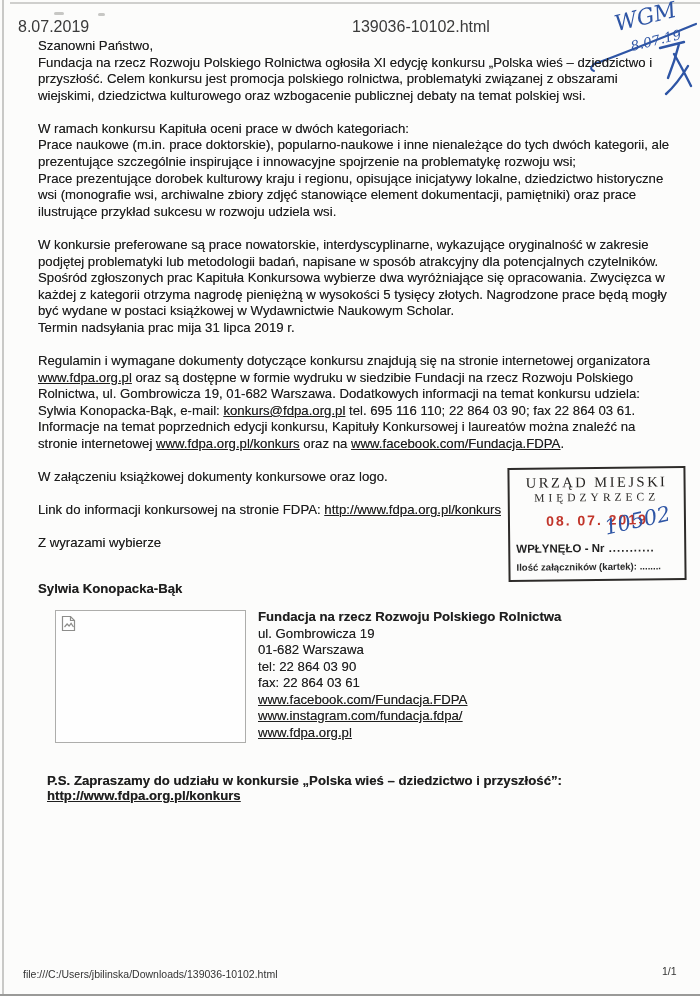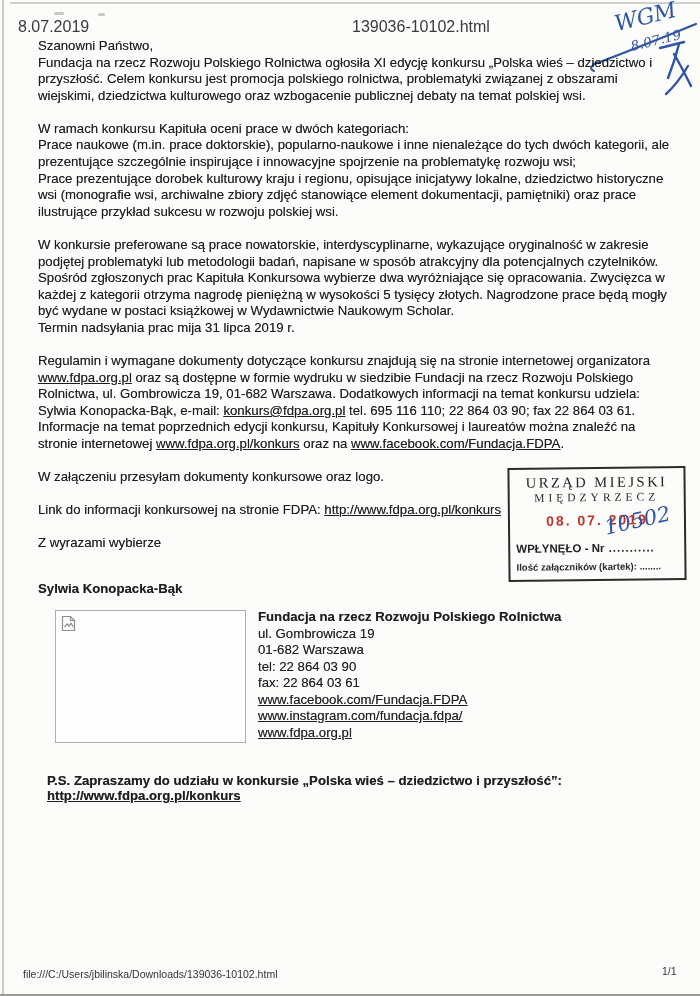--- a/index.html
+++ b/index.html
@@ -91,34 +91,34 @@
   <div class="adt">8.07.19</div>
 </div>
 
 <div class="letter">
   <div>Szanowni Państwo,</div>
   <div class="par">Fundacja na rzecz Rozwoju Polskiego Rolnictwa ogłosiła XI edycję konkursu „Polska wieś – dziedzictwo i przyszłość. Celem konkursu jest promocja polskiego rolnictwa, problematyki związanej z obszarami wiejskimi, dziedzictwa kulturowego oraz wzbogacenie publicznej debaty na temat polskiej wsi.</div>
 
   <div class="par">
     <div>W ramach konkursu Kapituła oceni prace w dwóch kategoriach:</div>
     <div>Prace naukowe (m.in. prace doktorskie), popularno-naukowe i inne nienależące do tych dwóch kategorii, ale prezentujące szczególnie inspirujące i innowacyjne spojrzenie na problematykę rozwoju wsi;</div>
-    <div>Prace prezentujące dorobek kulturowy kraju i regionu, opisujące inicjatywy lokalne, dziedzictwo historyczne wsi (monografie wsi, archiwalne zbiory zdjęć stanowiące element dokumentacji, pamiętniki) oraz prace ilustrujące przykład sukcesu w rozwoju polskiej wsi.</div>
+    <div>Prace prezentujące dorobek kulturowy kraju i regionu, opisujące inicjatywy lokalne, dziedzictwo historyczne wsi (monografie wsi, archiwalne zbiory zdjęć stanowiące element dokumentacji, pamiętniki) oraz prace ilustrujące przykład sukcesu w rozwoju udziela wsi.</div>
   </div>
 
   <div class="par">
     <div>W konkursie preferowane są prace nowatorskie, interdyscyplinarne, wykazujące oryginalność w zakresie podjętej problematyki lub metodologii badań, napisane w sposób atrakcyjny dla potencjalnych czytelników.</div>
     <div>Spośród zgłoszonych prac Kapituła Konkursowa wybierze dwa wyróżniające się opracowania. Zwycięzca w każdej z kategorii otrzyma nagrodę pieniężną w wysokości 5 tysięcy złotych. Nagrodzone prace będą mogły być wydane w postaci książkowej w Wydawnictwie Naukowym Scholar.</div>
     <div>Termin nadsyłania prac mija 31 lipca 2019 r.</div>
   </div>
 
   <div class="par">
     <span>Regulamin i wymagane dokumenty dotyczące konkursu znajdują się na stronie internetowej organizatora </span><span class="lnk">www.fdpa.org.pl</span><span> oraz są dostępne w formie wydruku w siedzibie Fundacji na rzecz Rozwoju Polskiego Rolnictwa, ul. Gombrowicza 19, 01-682 Warszawa. Dodatkowych informacji na temat konkursu udziela: Sylwia Konopacka-Bąk, e-mail: </span><span class="lnk">konkurs@fdpa.org.pl</span><span> tel. 695 116 110; 22 864 03 90; fax 22 864 03 61. Informacje na temat poprzednich edycji konkursu, Kapituły Konkursowej i laureatów można znaleźć na stronie internetowej </span><span class="lnk">www.fdpa.org.pl/konkurs</span><span> oraz na </span><span class="lnk">www.facebook.com/Fundacja.FDPA</span><span>.</span>
   </div>
 
-  <div class="par">W załączeniu przesyłam dokumenty konkursowe oraz logo.</div>
+  <div class="par">W załączeniu książkowej dokumenty konkursowe oraz logo.</div>
 
   <div class="par">
     <span>Link do informacji konkursowej na stronie FDPA: </span><span class="lnk">http://www.fdpa.org.pl/konkurs</span>
   </div>
 
   <div class="par">Z wyrazami wybierze</div>
 </div>
 
 <div class="sig-name">Sylwia Konopacka-Bąk</div>
 

